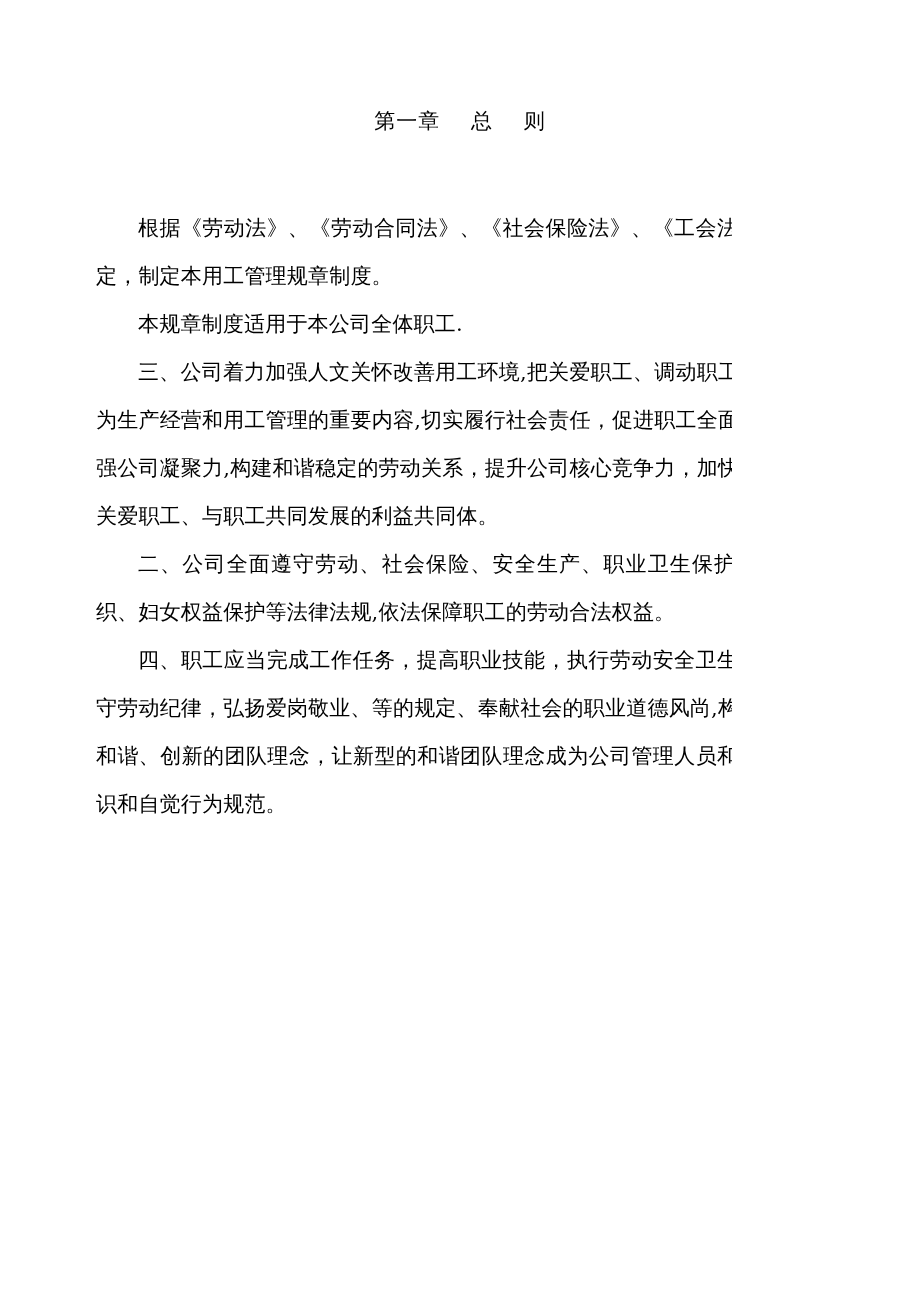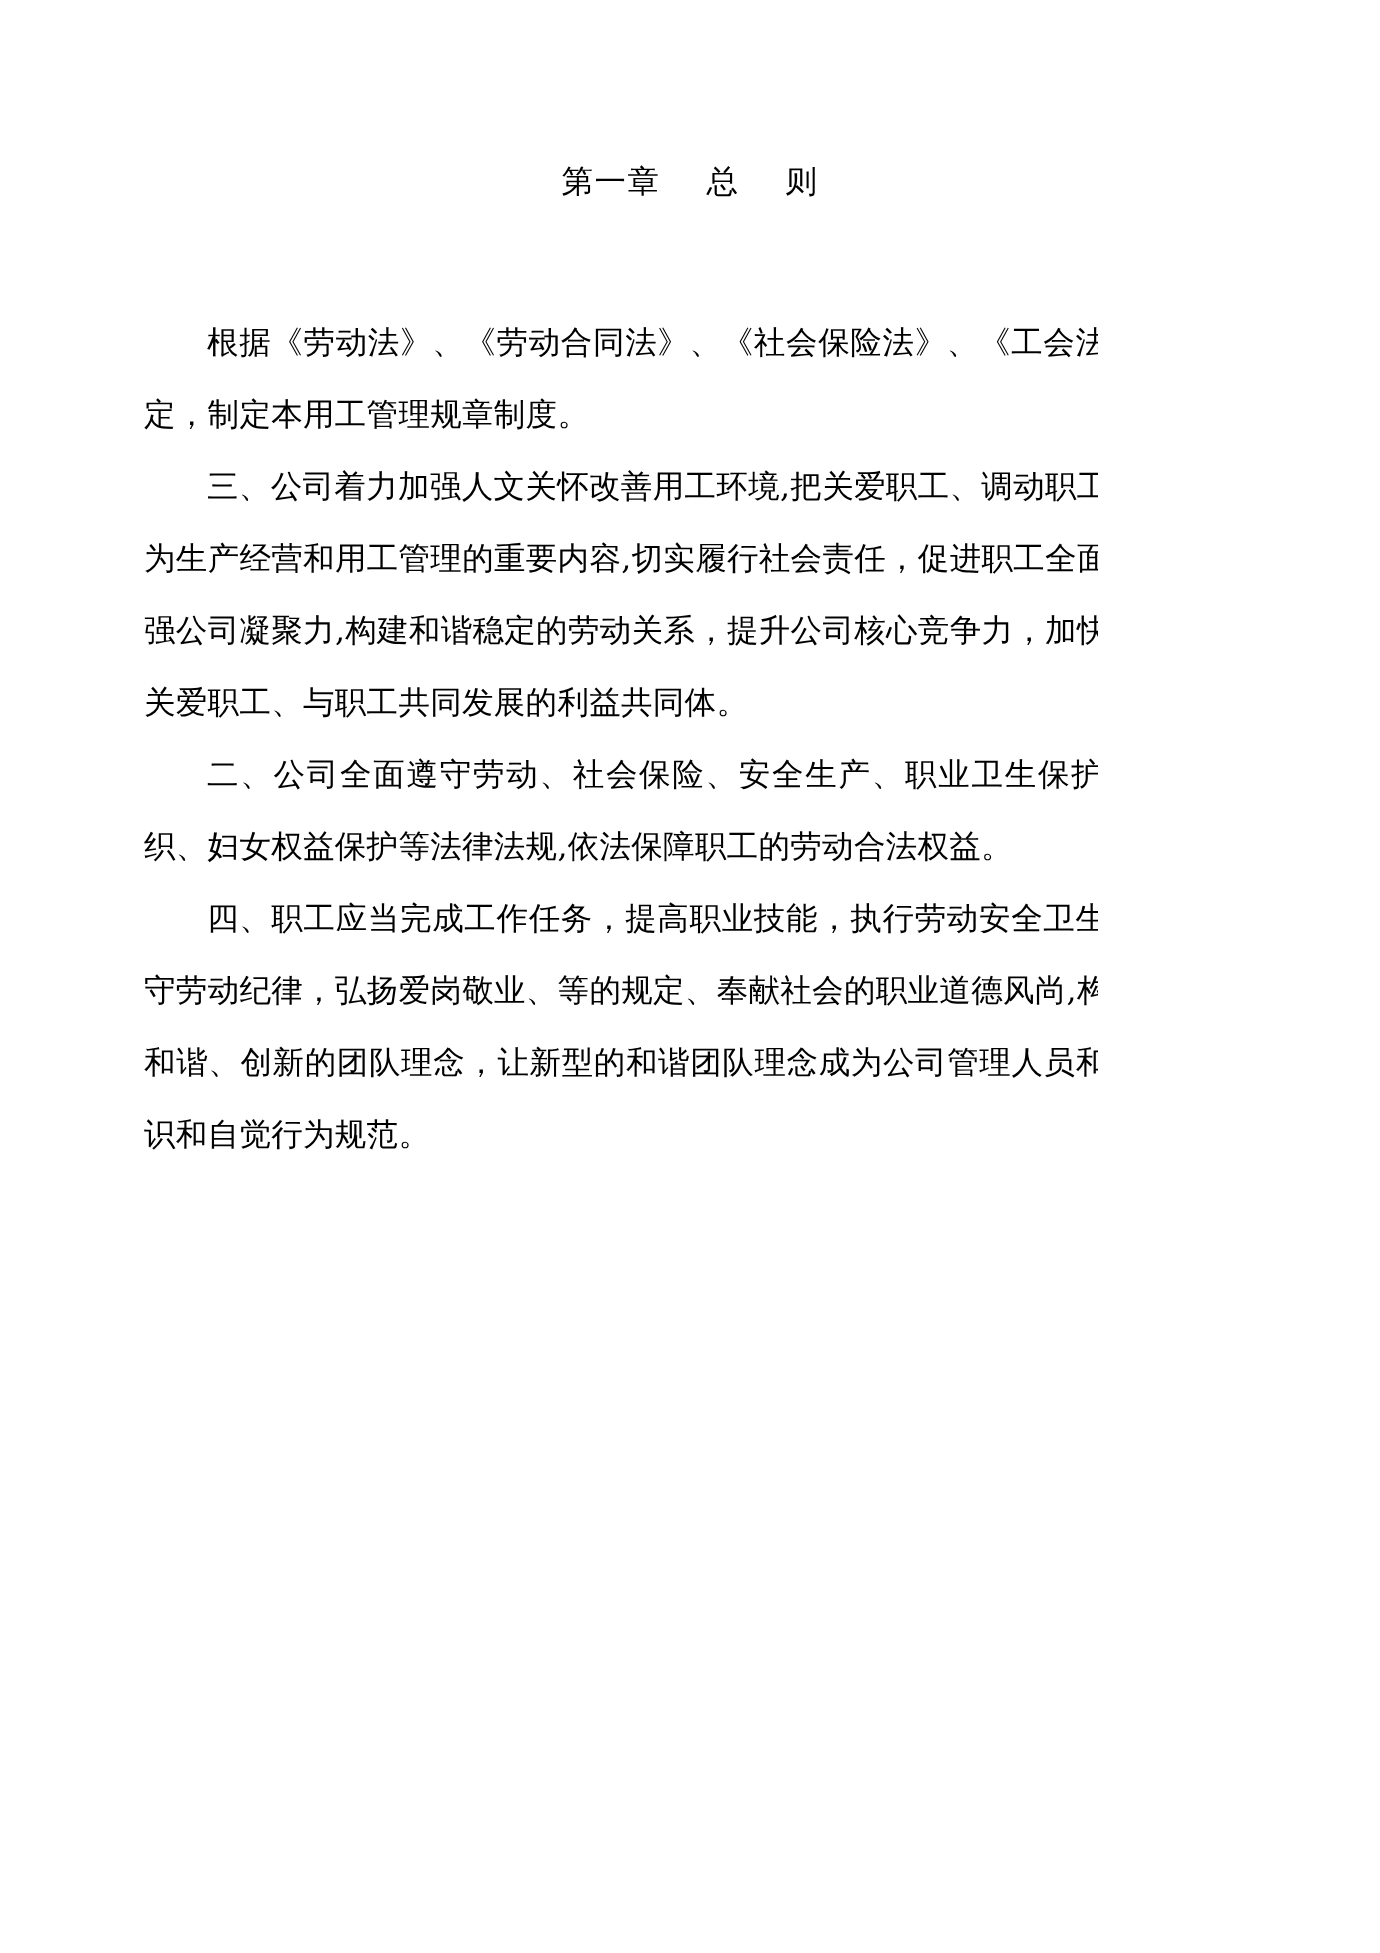--- a/index.html
+++ b/index.html
@@ -51,19 +51,20 @@
 </head>
 <body>
 
 <div class="page">
   <div class="content">
 
     <h1 class="chapter-title">第一章    总    则</h1>
 
     <div class="body-block">
       <p class="para">根据《劳动法》、《劳动合同法》、《社会保险法》、《工会法》等的规定，制定本用工管理规章制度。</p>
+      <p class="para">本规章制度适用于本公司全体职工.</p>
       <p class="para">三、公司着力加强人文关怀改善用工环境,把关爱职工、调动职工积极性作为生产经营和用工管理的重要内容,切实履行社会责任，促进职工全面发展，增强公司凝聚力,构建和谐稳定的劳动关系，提升公司核心竞争力，加快形成企业关爱职工、与职工共同发展的利益共同体。</p>
       <p class="para">二、公司全面遵守劳动、社会保险、安全生产、职业卫生保护、工会组织、妇女权益保护等法律法规,依法保障职工的劳动合法权益。</p>
       <p class="para">四、职工应当完成工作任务，提高职业技能，执行劳动安全卫生规程，遵守劳动纪律，弘扬爱岗敬业、等的规定、奉献社会的职业道德风尚,构建诚信、和谐、创新的团队理念，让新型的和谐团队理念成为公司管理人员和职工的共识和自觉行为规范。</p>
     </div>
 
   </div>
 </div>
 
 </body></html>

